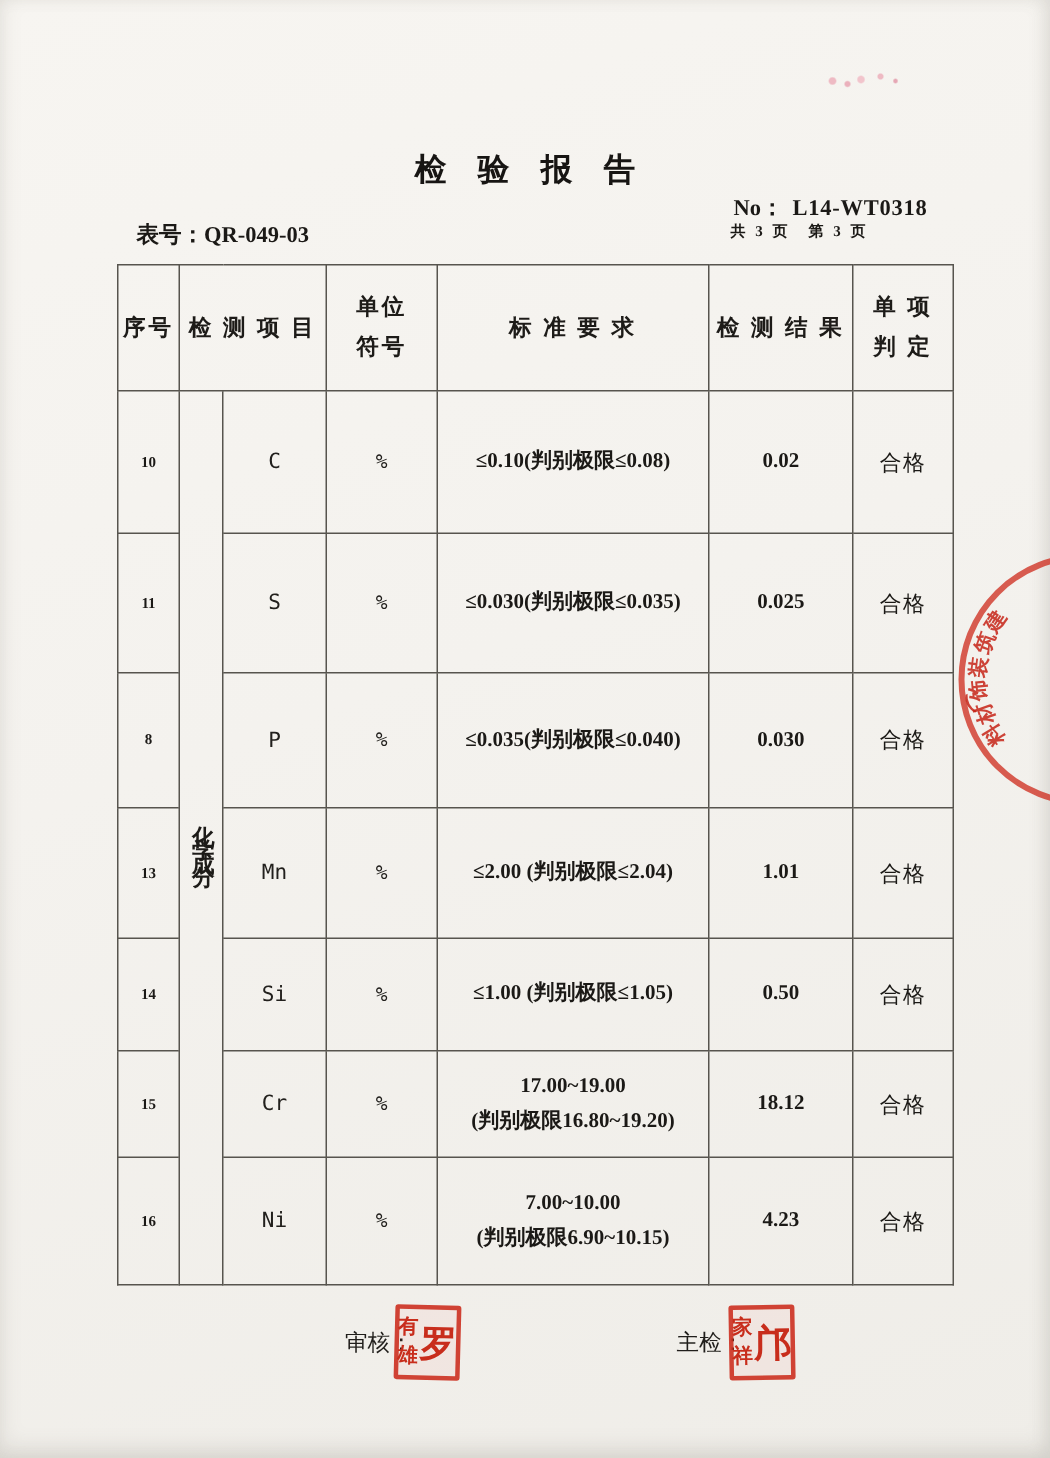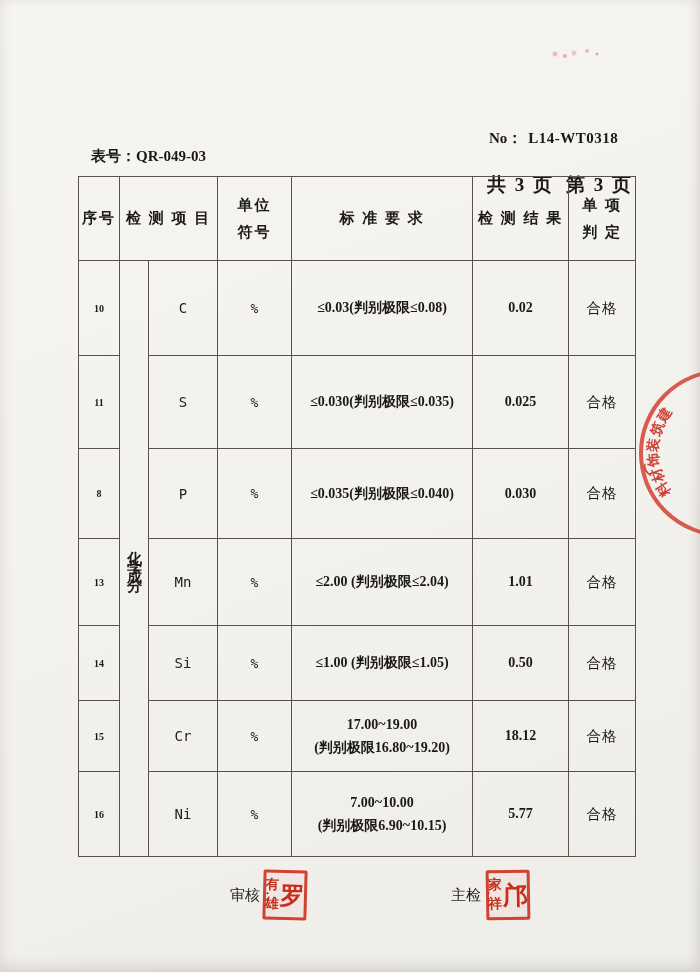--- a/index.html
+++ b/index.html
@@ -24,21 +24,21 @@
     font-size:21px;font-weight:bold;color:#171513;
   }
   .no-line{
     position:absolute;left:489px;top:129px;font-size:15px;font-weight:bold;
   }
   .no-line .val{margin-left:6px;letter-spacing:.5px;}
   .form-line{
     position:absolute;left:91px;top:147px;font-size:15px;font-weight:bold;
   }
   .pages-line{
-    position:absolute;left:487px;top:147px;font-size:19px;font-weight:bold;letter-spacing:2px;margin-top:25px;
+    position:absolute;left:487px;top:147px;font-size:10px;font-weight:bold;letter-spacing:2px;
   }
   .pages-line .cur{margin-left:12px;}
   
   table.report{
     position:absolute;left:78px;top:176px;width:557px;
     border-collapse:collapse;table-layout:fixed;
   }
   table.report th,table.report td{
     border:1px solid #57544e;padding:0;text-align:center;vertical-align:middle;
     overflow:hidden;
@@ -101,20 +101,21 @@
       radial-gradient(circle 2px at 31px 8px, #ef9fb0 0 2px, transparent 3px),
       radial-gradient(circle 1.5px at 44px 6px, #e98ca0 0 1.5px, transparent 2.5px),
       radial-gradient(circle 1px at 54px 9px, #d96a85 0 1px, transparent 2px);
   }
 </style>
 </head>
 <body>
 
 <div class="page">
 
+  <div class="report-title">检　验　报　告</div>
 
   <div class="no-line">
     <span>No：</span><span class="val">L14-WT0318</span>
   </div>
 
   <div class="form-line">
     <span>表号：</span><span>QR-049-03</span>
   </div>
 
   <div class="pages-line">
@@ -147,21 +148,21 @@
       </th>
     </tr>
     <tr class="h10">
       <td class="c-seq">10</td>
       <td class="c-cat" rowspan="7">
         <span class="vert">化学成分</span>
       </td>
       <td class="c-item">C</td>
       <td class="c-unit">%</td>
       <td class="c-std">
-        <div>≤0.03(判别极限≤0.08)</div>
+        <div>≤0.10(判别极限≤0.08)</div>
         <div></div>
       </td>
       <td class="c-res">0.02</td>
       <td class="c-ver">合格</td>
     </tr>
     <tr class="h11">
       <td class="c-seq">11</td>
       <td class="c-item">S</td>
       <td class="c-unit">%</td>
       <td class="c-std">
@@ -216,21 +217,21 @@
       <td class="c-ver">合格</td>
     </tr>
     <tr class="h16">
       <td class="c-seq">16</td>
       <td class="c-item">Ni</td>
       <td class="c-unit">%</td>
       <td class="c-std">
         <div>7.00~10.00</div>
         <div>(判别极限6.90~10.15)</div>
       </td>
-      <td class="c-res">5.77</td>
+      <td class="c-res">4.23</td>
       <td class="c-ver">合格</td>
     </tr>
   </tbody>
     </table>
 
   <div class="sig-label sig-review">审核：</div>
   <div class="seal seal-review">
     <span class="col">
       <span>有</span>
       <span>雄</span>

